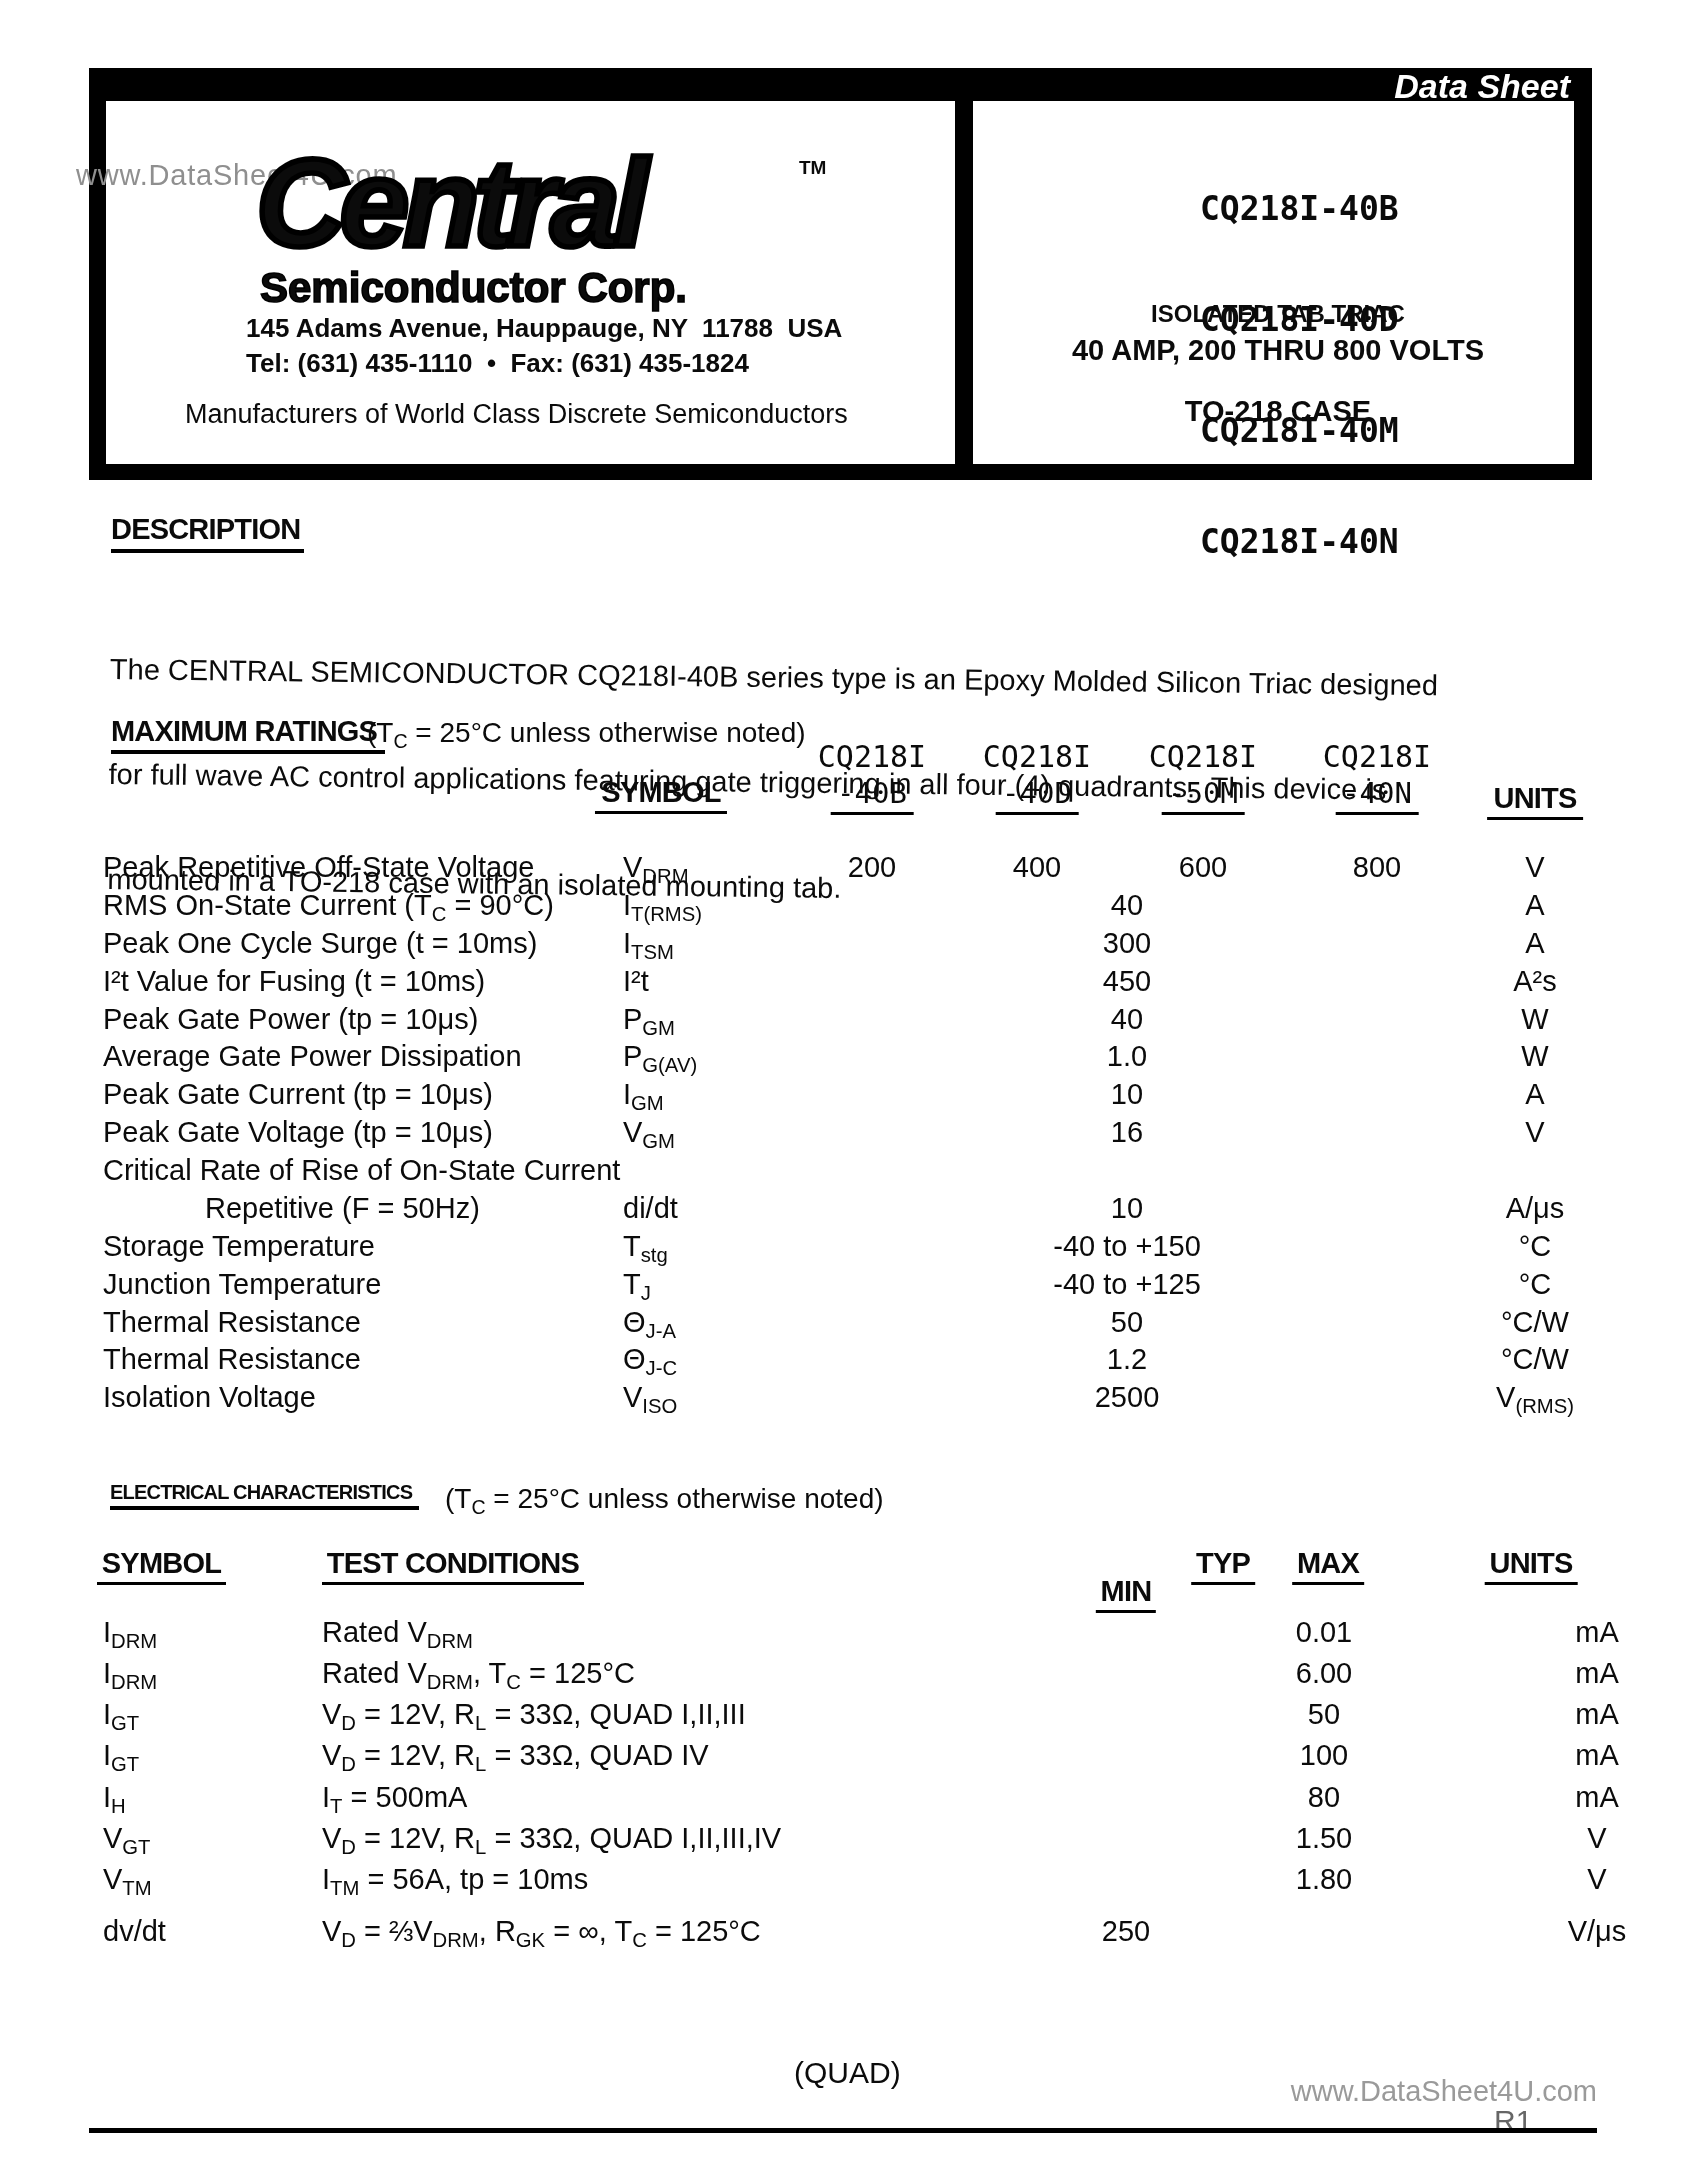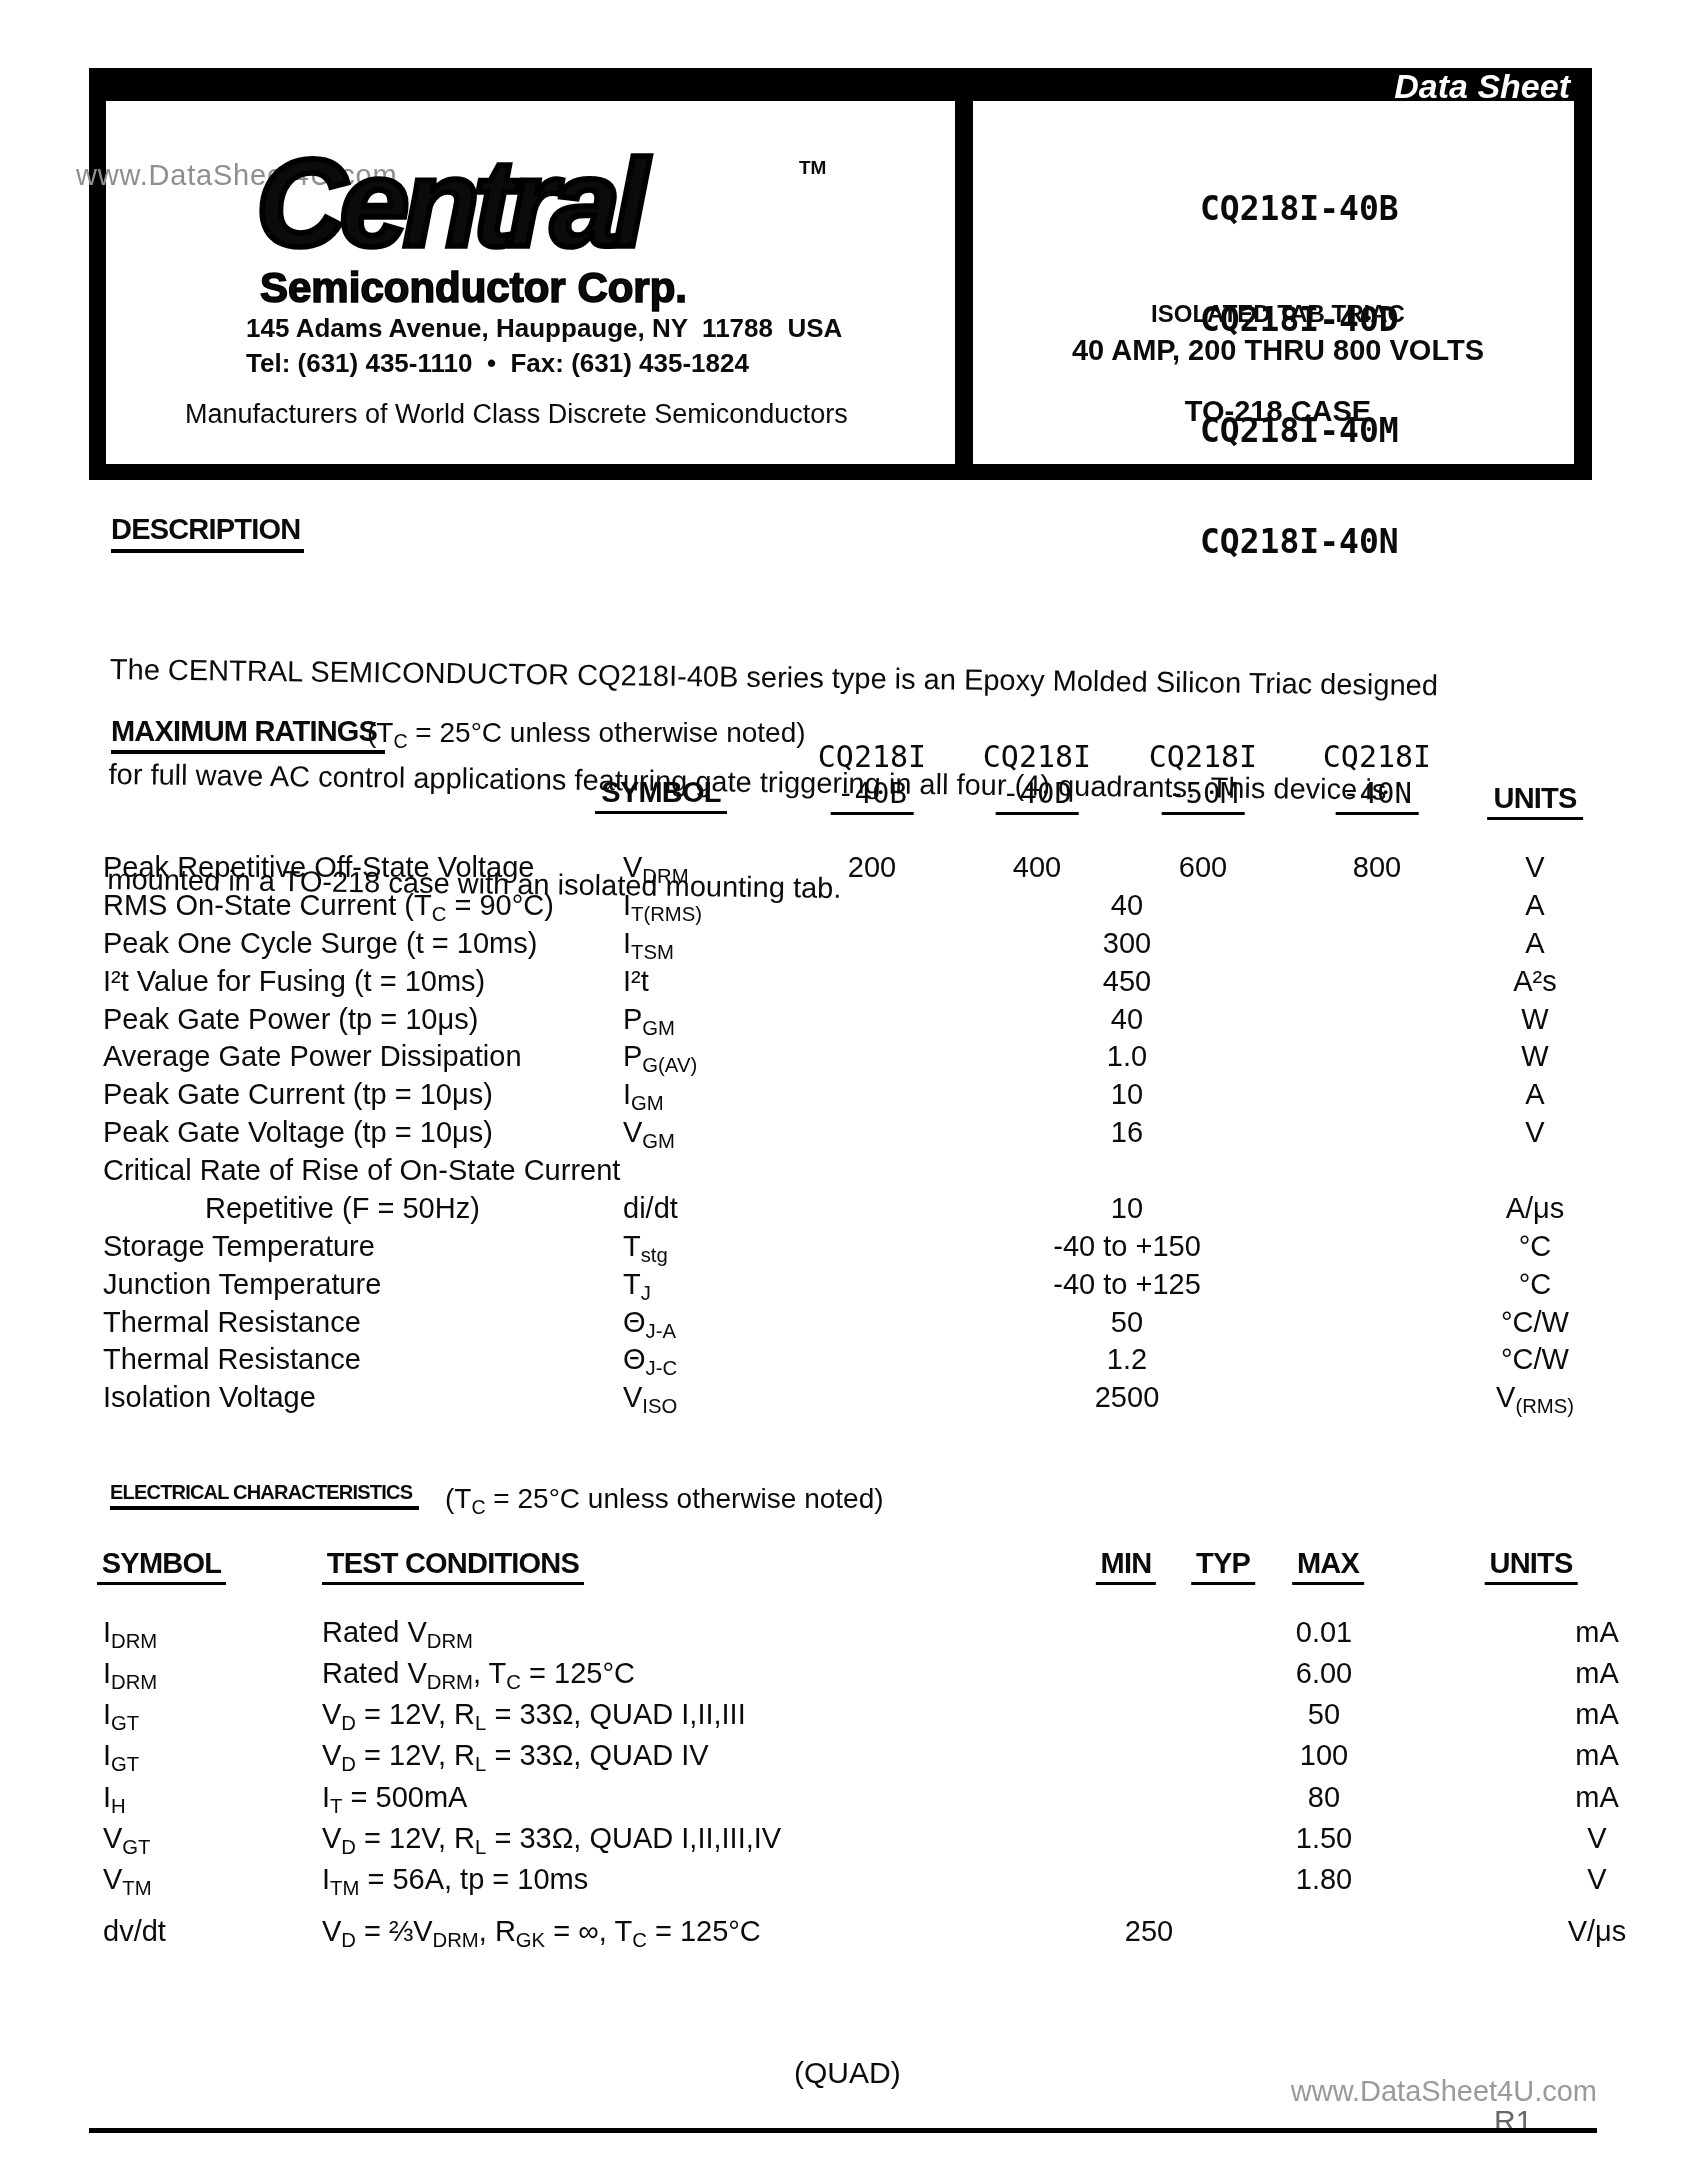--- a/index.html
+++ b/index.html
@@ -71,26 +71,26 @@
   .ctr{transform:translateX(-50%);}
   .vcol0{left:872px;} .vcol1{left:1037px;} .vcol2{left:1203px;} .vcol3{left:1377px;}
   .val{left:1127px;}
   .unit-mr{left:1535px;}
 
   
   .echdr{top:1547px;font-size:29px;font-weight:bold;letter-spacing:-0.8px;
     border-bottom:3.2px solid #000;padding:0 4.8px 2.4px 4.8px;}
   .eh-sym{left:97px;}
   .eh-test{left:322px;}
-  .eh-min{left:1126px;} .eh-typ{left:1223px;} .eh-max{left:1328px;} .eh-units{left:1531px;}
+  .eh-min{left:1126px;margin-top:28px;} .eh-typ{left:1223px;} .eh-max{left:1328px;} .eh-units{left:1531px;}
 
   .ec-row{position:absolute;left:0;width:1518px;height:41px;font-size:29px;}
   .esym{left:103px;}
   .econd{left:322px;}
-  .emin{left:1149px;} .emax{left:1324px;} .eunit{left:1597px;}
+  .emin{left:1126px;} .emax{left:1324px;} .eunit{left:1597px;}
 
   
   .over{left:794px;top:2056px;font-size:30px;}
   .watermark-bottom{right:90px;top:2075px;font-size:29px;color:#9a9a9a;}
   .revision{left:1494px;top:2104px;font-size:30px;color:#666;}
   .bottom-rule{left:89px;top:2128px;width:1508px;height:4.8px;background:#000;}
 </style>
 </head>
 <body>
 

